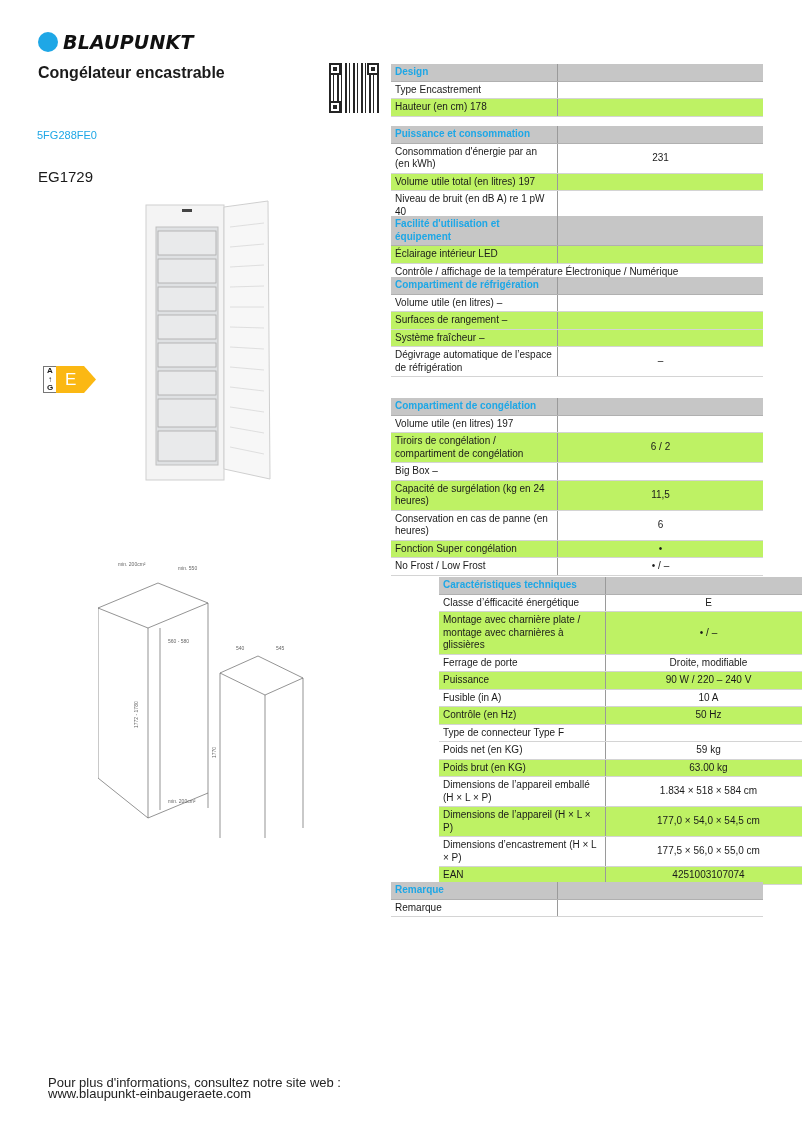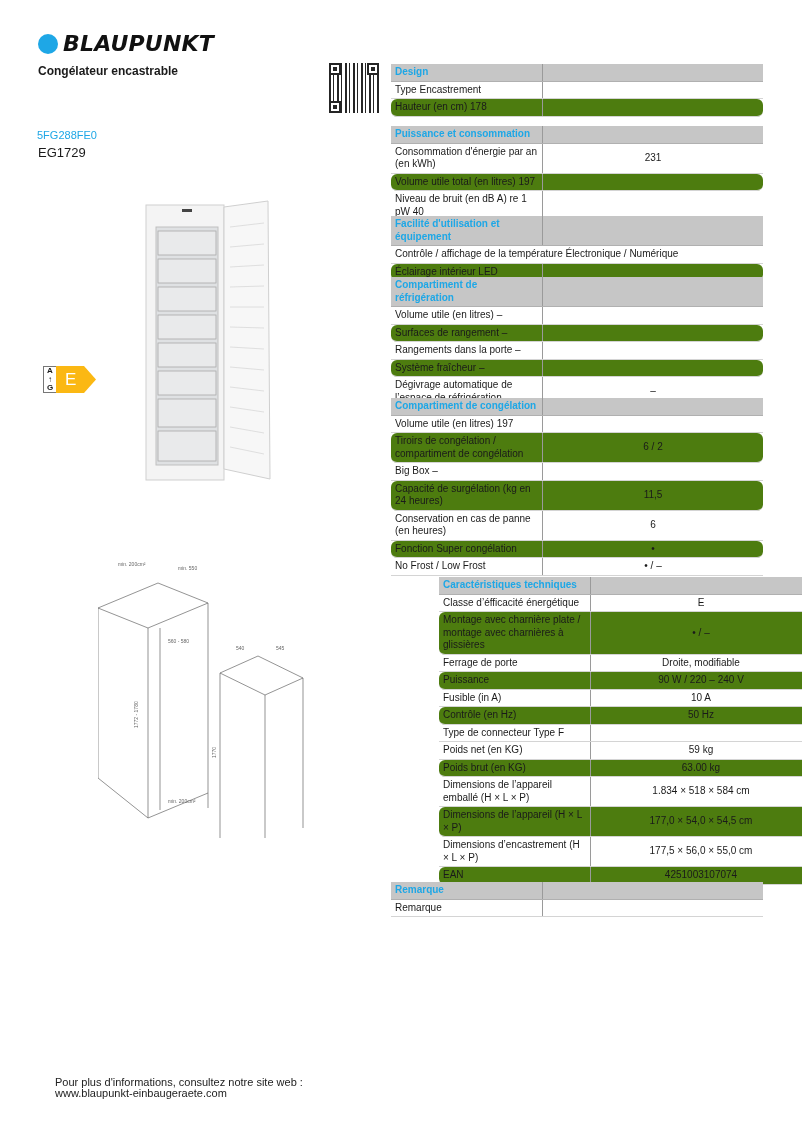--- a/index.html
+++ b/index.html
@@ -3,48 +3,48 @@
   <meta charset="utf-8">
   <style>
     * { box-sizing: border-box; margin: 0; padding: 0; }
     body {
       width: 802px; height: 1134px; background: #ffffff;
       font-family: "Liberation Sans", "DejaVu Sans", sans-serif;
       color: #1a1a1a; position: relative; overflow: hidden;
     }
     .logo { position: absolute; left: 38px; top: 31px; display: flex; align-items: center; }
     .logo-dot { width: 20px; height: 20px; border-radius: 50%; background: #1ea7e6; margin-right: 5px; }
-    .logo-text { font-family: "DejaVu Sans", sans-serif; font-weight: bold; font-style: italic; font-size: 22px; letter-spacing: 0.2px; color: #111; }
-    .subtitle { position: absolute; left: 38px; top: 64px; font-weight: bold; font-size: 12px; }
+    .logo-text { font-family: "DejaVu Sans", sans-serif; font-weight: bold; font-style: italic; font-size: 19px; letter-spacing: 0.2px; color: #111; }
+    .subtitle { position: absolute; left: 38px; top: 64px; font-weight: bold; font-size: 16px; }
     .model { position: absolute; left: 37px; top: 129px; font-size: 11px; color: #1ea7e6; }
-    .submodel { position: absolute; left: 38px; top: 145px; font-size: 13px; }
+    .submodel { position: absolute; left: 38px; top: 168px; font-size: 15px; }
 
     .qr { position: absolute; left: 329px; top: 63px; width: 50px; height: 50px;
       background:
         repeating-linear-gradient(90deg, #000 0 2px, transparent 2px 4px, #000 4px 5px, transparent 5px 8px),
         repeating-linear-gradient(0deg, transparent 0 2px, #fff 2px 3px, transparent 3px 5px);
       opacity: 0.85; }
     .qr .corner { position: absolute; width: 12px; height: 12px; border: 2px solid #000; background: #fff; }
     .qr .corner::after { content: ""; position: absolute; left: 2px; top: 2px; width: 4px; height: 4px; background: #000; }
 
     .energy { position: absolute; left: 43px; top: 366px; display: flex; height: 27px; }
     .energy-scale { width: 13px; border: 1px solid #777; border-right: none; font-size: 8px; font-weight: bold; line-height: 8.5px; text-align: center; background:#fff; }
     .energy-arrow { width: 40px; height: 27px; background: #fbb813; clip-path: polygon(0 0, 70% 0, 100% 50%, 70% 100%, 0 100%); color: #fff; font-size: 17px; padding-left: 9px; line-height: 27px; }
 
     .photo { position: absolute; left: 144px; top: 197px; width: 128px; height: 288px; }
     .drawing { position: absolute; left: 98px; top: 548px; width: 210px; height: 290px; }
 
-    .footer { position: absolute; left: 55px; top: 1077px; font-size: 11px; line-height: 11px; color: #222; }
+    .footer { position: absolute; left: 48px; top: 1077px; font-size: 13px; line-height: 11px; color: #222; }
 
     .specs { position: absolute; left: 391px; width: 372px; }
     .section { margin-bottom: 0; }
     .row { display: flex; font-size: 10px; line-height: 12.5px; border-bottom: 1px solid #d4d4d4; }
-    .row .k { width: 152px; padding: 2px 4px; border-right: 1px solid #9a9a9a; }
+    .row .k { width: 167px; padding: 2px 4px; border-right: 1px solid #9a9a9a; }
     .row .v { flex: 1; padding: 2px 4px; text-align: center; display: flex; align-items: center; justify-content: center; }
-    .row.alt { background: #4d7c0f; border-radius: 6px; }
+    .row.alt { background: #bef264; }
     .row.head { background: #c6c6c6; border-bottom: 1px solid #b0b0b0; }
     .row.head .k { color: #1ea7e6; font-weight: bold; }
     .row.wide .k { width: auto; border-right: none; white-space: nowrap; }
   </style>
 </head>
 <body>
 
 <div class="logo">
   <div class="logo-dot"></div>
   <div class="logo-text">BLAUPUNKT</div>
@@ -154,43 +154,39 @@
       <div class="row">
         <div class="k">Niveau de bruit (en dB A) re 1 pW 40</div>
         <div class="v"></div>
       </div>
     </div>
     <div class="specs section" style="top: 216px;">
       <div class="row head">
         <div class="k">Facilité d'utilisation et équipement</div>
         <div class="v"></div>
       </div>
+      <div class="row alt">
+        <div class="k">Éclairage intérieur LED</div>
+        <div class="v"></div>
+      </div>
       <div class="row wide">
         <div class="k">Contrôle / affichage de la température Électronique / Numérique</div>
       </div>
-      <div class="row alt">
-        <div class="k">Éclairage intérieur LED</div>
-        <div class="v"></div>
-      </div>
     </div>
     <div class="specs section" style="top: 277px;">
       <div class="row head">
         <div class="k">Compartiment de réfrigération</div>
         <div class="v"></div>
       </div>
       <div class="row">
         <div class="k">Volume utile (en litres) –</div>
         <div class="v"></div>
       </div>
       <div class="row alt">
         <div class="k">Surfaces de rangement –</div>
-        <div class="v"></div>
-      </div>
-      <div class="row">
-        <div class="k">Rangements dans la porte –</div>
         <div class="v"></div>
       </div>
       <div class="row alt">
         <div class="k">Système fraîcheur –</div>
         <div class="v"></div>
       </div>
       <div class="row">
         <div class="k">Dégivrage automatique de l’espace de réfrigération</div>
         <div class="v">–</div>
       </div>

